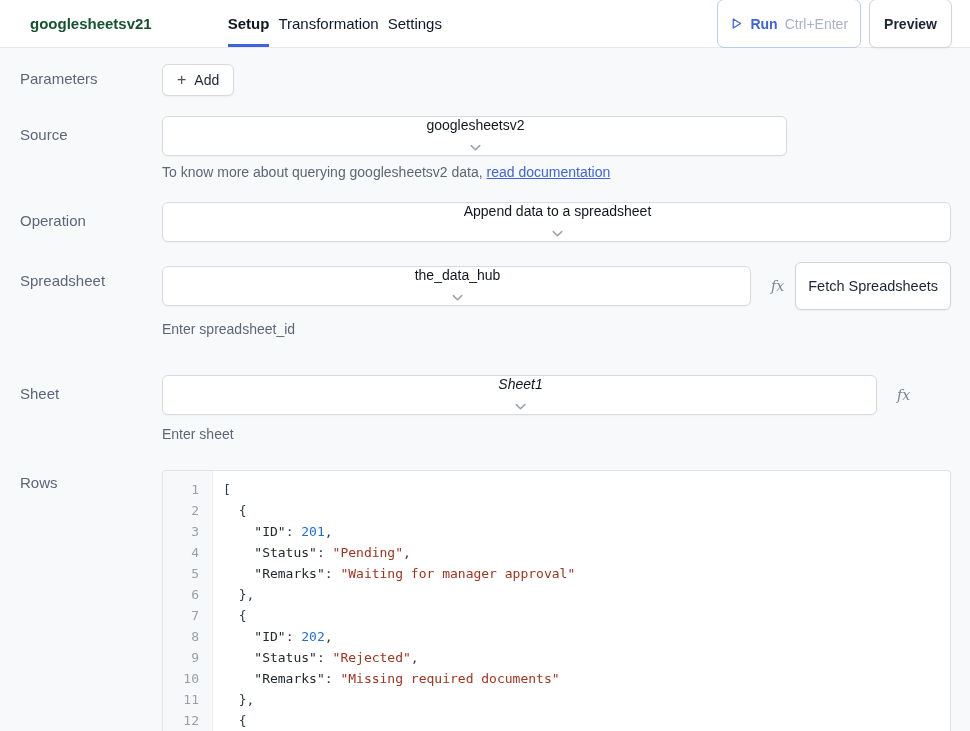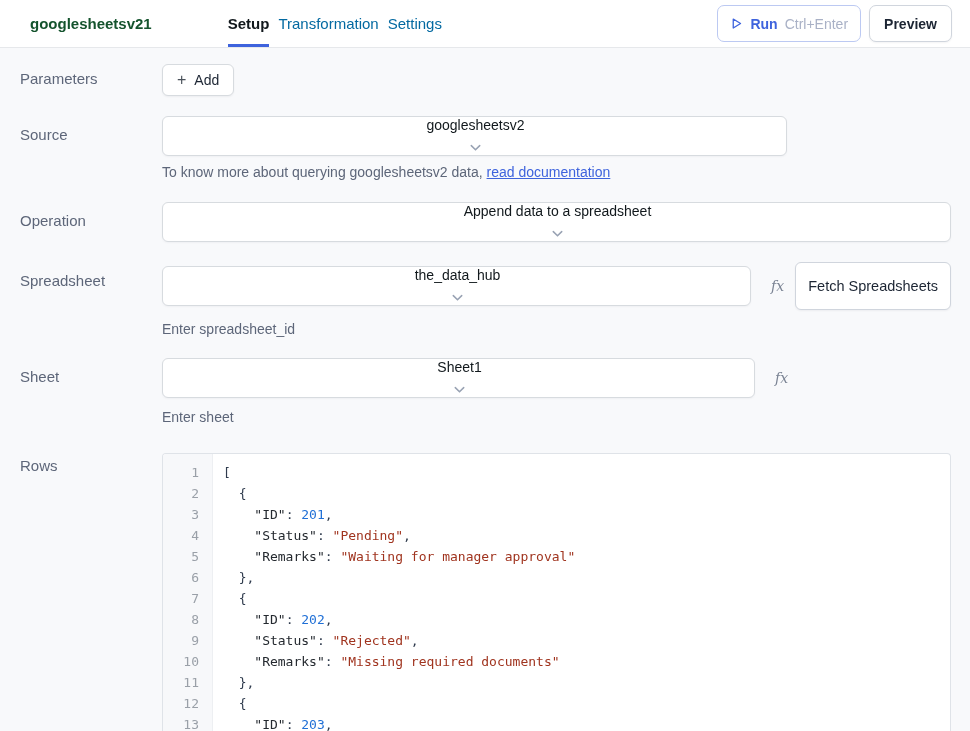--- a/index.html
+++ b/index.html
@@ -8,28 +8,28 @@
     font-family:"Liberation Sans","DejaVu Sans",sans-serif;
     background:#f8f9fb; color:#11181c; overflow:hidden;
   }
   .topbar {
     height:48px; background:#ffffff; border-bottom:1px solid #e6e8eb;
     display:flex; align-items:stretch; padding-left:30px; padding-right:18px;
   }
   .title { align-self:center; font-size:15px; font-weight:600; color:#14532d; }
   .tabs { display:flex; margin-left:76px; gap:9px; }
   .tab {
-    display:flex; align-items:center; font-size:15px; color:#0369a1;
+    display:flex; align-items:center; font-size:15px; color:#0f172a;
     cursor:pointer; border-bottom:3px solid transparent; padding-top:3px;
   }
   .tab.active { color:#11181c; font-weight:600; border-bottom-color:#3e63dd; }
   .actions { margin-left:auto; align-self:center; display:flex; gap:8px; }
   .btn {
     display:inline-flex; align-items:center; background:#fff; border-radius:7px;
-    font-size:14px; height:37px; cursor:pointer; font-family:inherit;
+    font-size:14px; height:49px; cursor:pointer; font-family:inherit;
   }
   .run-btn { border:1px solid #bcc9f2; color:#3e63dd; padding:0 12px; gap:7px; font-weight:600; }
   .run-btn .play { display:flex; align-items:center; }
   .run-shortcut { color:#a9b1c6; font-weight:400; }
   .preview-btn { border:1px solid #d0d5dd; color:#1c2533; padding:0 14px; font-weight:600; box-shadow:0 1px 2px rgba(16,24,40,.05); }
 
   .content { padding:16px 19px 0 20px; height:683px; }
   .form-row { display:flex; align-items:flex-start; }
   .row-label { flex:0 0 142px; font-size:15px; color:#5d6679; }
   .row-control { flex:1; min-width:0; }
@@ -47,30 +47,30 @@
     display:flex; align-items:center; justify-content:space-between; height:40px;
     background:#fff; border:1px solid #d7dbdf; border-radius:6px;
     padding:0 13px 0 15px; font-size:14px; color:#11181c; cursor:pointer;
     box-shadow:0 1px 2px rgba(16,24,40,.04);
     flex-direction:column;
   }
   .chev { display:flex; align-items:center; }
   .select-source { width:625px; }
   .select-operation { width:100%; }
   .select-spreadsheet { width:589px; }
-  .select-sheet { width:593px; }
+  .select-sheet { width:715px;font-style:italic; }
 
   .helper { margin-top:8px; font-size:14px; color:#5d6679; }
   .helper-lg { margin-top:11px; }
   .doc-link { color:#3e63dd; text-decoration:underline; cursor:pointer; }
 
   .row-parameters { margin-bottom:20px; }
   .row-source { margin-bottom:22px; }
   .row-operation { margin-bottom:20px; }
-  .row-spreadsheet { margin-bottom:21px; }
+  .row-spreadsheet { margin-bottom:38px; }
   .row-sheet { margin-bottom:28px; }
 
   .control-line { display:flex; align-items:center; }
   .fx {
     font-family:"DejaVu Serif","Liberation Serif",serif; font-style:italic;
     font-size:14px; color:#7b8494; cursor:pointer; margin-left:20px;
   }
   .fetch-btn {
     margin-left:auto; height:48px; border:1px solid #d0d5dd; border-radius:6px;
     padding:0 12px; color:#1c2533; font-size:14.5px; font-weight:500;

